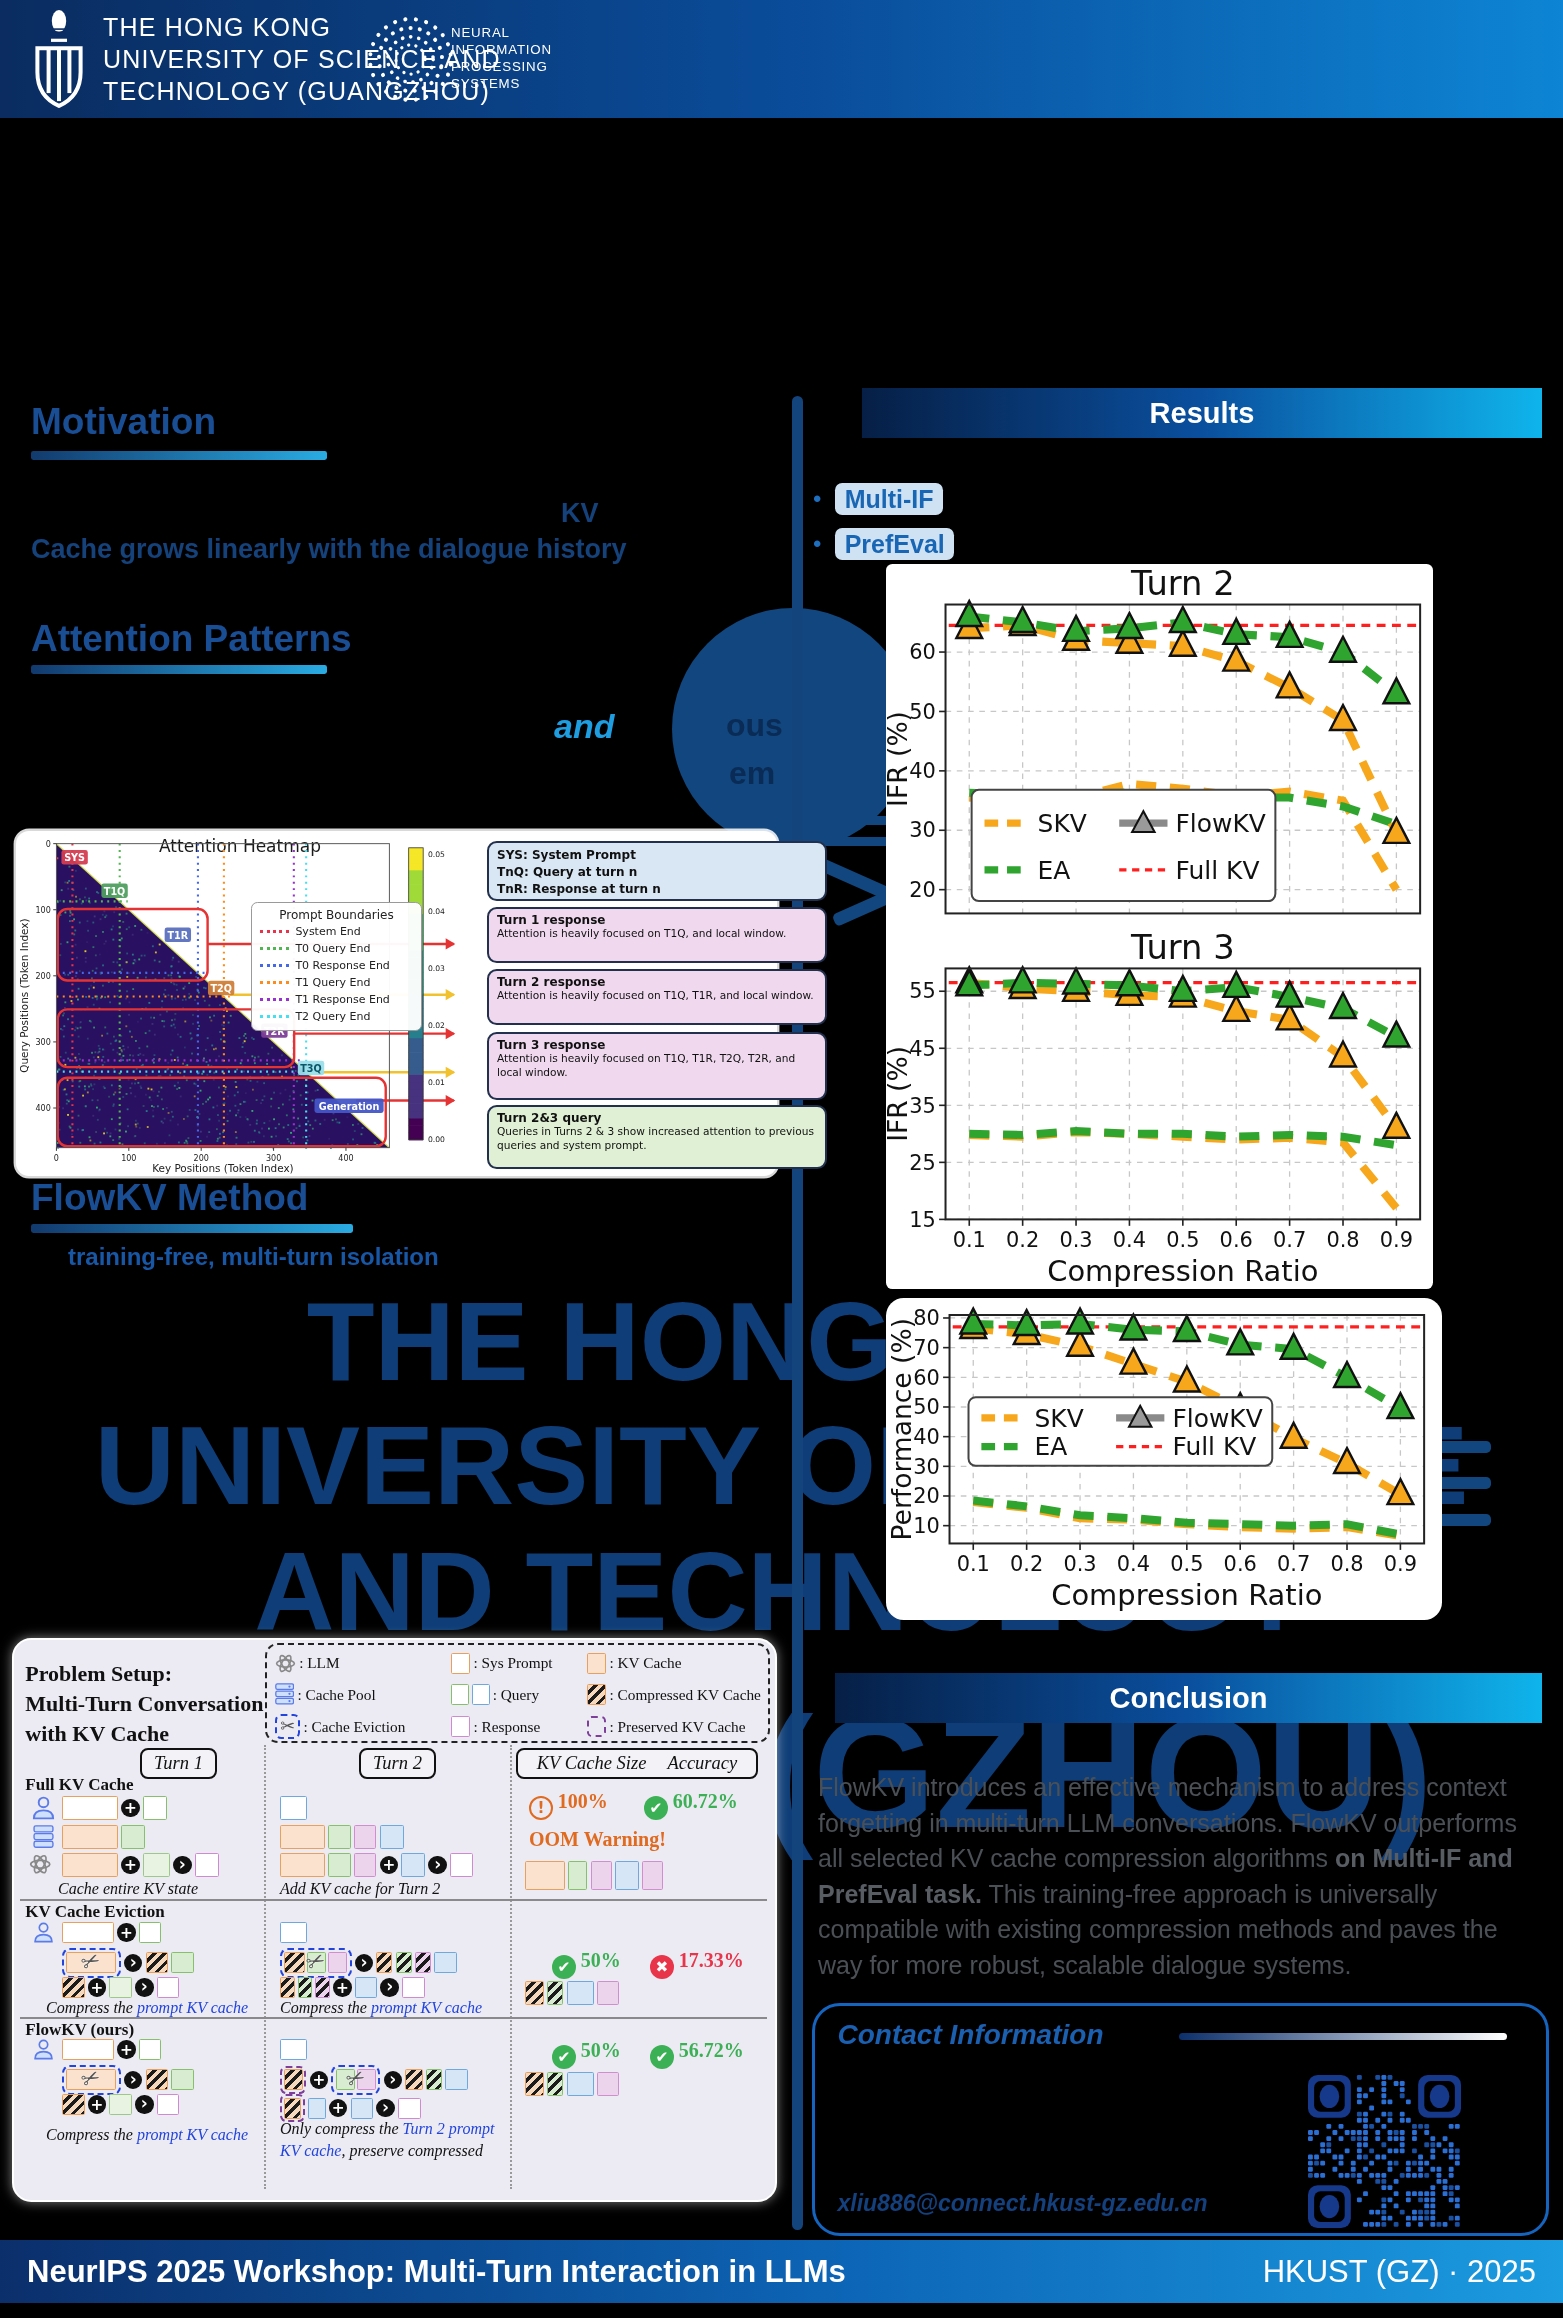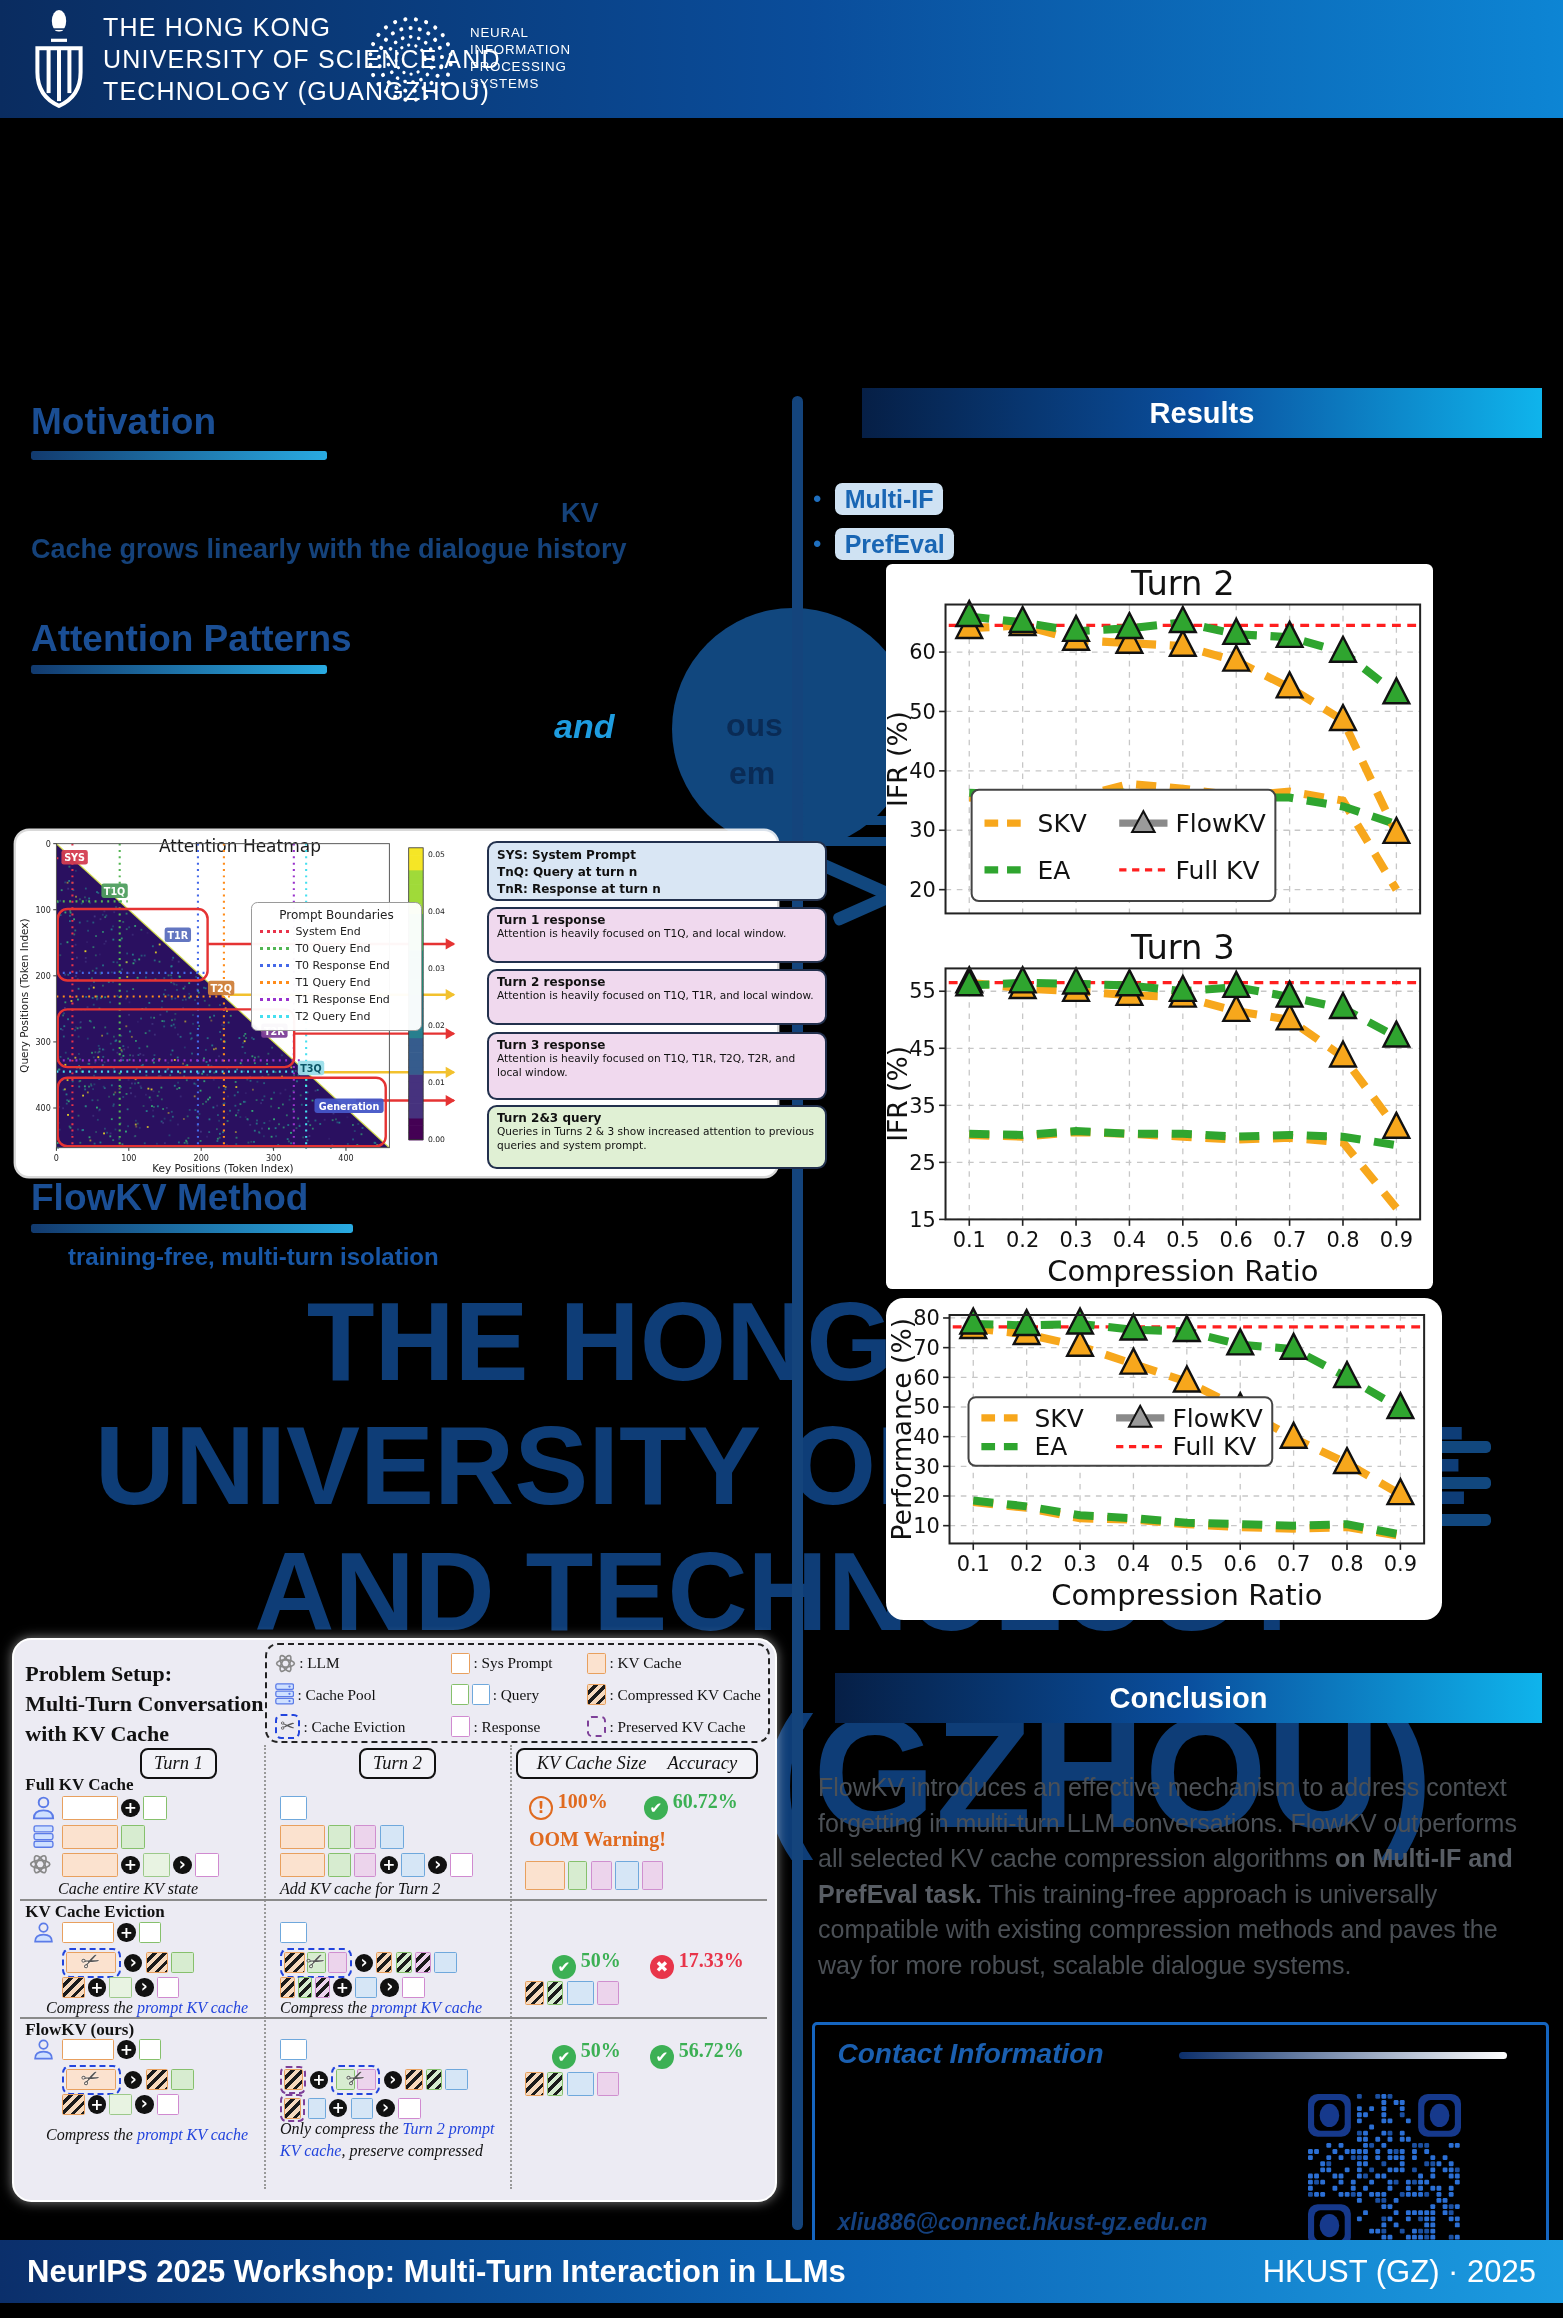--- a/index.html
+++ b/index.html
@@ -97,21 +97,21 @@
     display:flex;align-items:center;justify-content:center;z-index:3;margin-left:6px;}
   .banner span{color:#fff;font-weight:bold;font-size:29px;}
   .bullet-dot{color:#1f6fbf;font-size:24px;z-index:3;}
   .badge{background:#cfe2f3;color:#1966b4;font-weight:bold;font-size:25px;border-radius:7.2px;
     padding:1.6px 9.7px;z-index:3;white-space:nowrap;}
   #chart-panel1{left:886px;top:564px;width:547px;height:725px;background:#fff;border-radius:6.4px;z-index:3;}
   #chart-panel2{left:886px;top:1298px;width:556px;height:322px;background:#fff;border-radius:17.7px;z-index:3;
     padding:4px;}
   #conclusion-text{left:818px;top:1770px;width:712px;font-size:25px;line-height:1.42;color:#4b5056;z-index:3;}
   #conclusion-text b{color:#585d64;}
-  #contact-box{left:812px;top:2003px;width:737px;height:233px;border:3.2px solid #1565c0;border-radius:5px;z-index:3;margin-top:19px;}
+  #contact-box{left:812px;top:2003px;width:737px;height:233px;border:3.2px solid #1565c0;border-radius:28px;z-index:3;}
   #contact-title{left:22.5px;top:13px;font-style:italic;font-weight:bold;font-size:28px;color:#1a5fb0;}
   #contact-line{left:364px;top:27px;width:328px;height:7.2px;border-radius:4px;
     background:linear-gradient(90deg,#0c2f6b,#ffffff);}
   #contact-email{left:22.5px;top:184px;font-style:italic;font-weight:bold;font-size:23px;color:#14407e;}
 
   
   #footer{left:0;top:2240px;width:1563px;height:63px;
     background:linear-gradient(90deg,#0b2f6b,#0d66b8 55%,#1b9be0);
     display:flex;align-items:center;justify-content:space-between;padding:0 27px;z-index:4;}
   #footer .f-left{color:#fff;font-weight:bold;font-size:31px;white-space:nowrap;}
@@ -135,21 +135,21 @@
     <div class="uni-line">THE HONG KONG</div>
     <div class="uni-line">UNIVERSITY OF SCIENCE AND</div>
     <div class="uni-line">TECHNOLOGY (GUANGZHOU)</div>
   </div>
   <svg class="abs" style="left:366px;top:14.5px;" width="89" height="89" viewBox="0 0 110 110">
     <circle cx="55" cy="55" r="18" fill="none" stroke="#fff" stroke-width="4" stroke-dasharray="0.1 9" stroke-linecap="round"></circle>
     <circle cx="55" cy="55" r="28" fill="none" stroke="#fff" stroke-width="4.5" stroke-dasharray="0.1 10" stroke-linecap="round"></circle>
     <circle cx="55" cy="55" r="39" fill="none" stroke="#fff" stroke-width="5" stroke-dasharray="0.1 11.5" stroke-linecap="round" transform="rotate(14 55 55)"></circle>
     <circle cx="55" cy="55" r="50" fill="none" stroke="#fff" stroke-width="5" stroke-dasharray="0.1 13" stroke-linecap="round" transform="rotate(7 55 55)"></circle>
   </svg>
-  <div class="abs" style="left:470px;top:24px;">
+  <div class="abs" style="left:451px;top:24px;">
     <div class="nips-line">NEURAL</div>
     <div class="nips-line">INFORMATION</div>
     <div class="nips-line">PROCESSING</div>
     <div class="nips-line">SYSTEMS</div>
   </div>
 </div>
 
 <div class="abs wm-circle" style="left:672px;top:608px;"></div>
 <div class="abs wm-bar" style="left:801px;top:774px;width:149px;height:8.9px;"></div>
 <div class="abs wm-bar" style="left:801px;top:795px;width:133px;height:8.9px;"></div>

